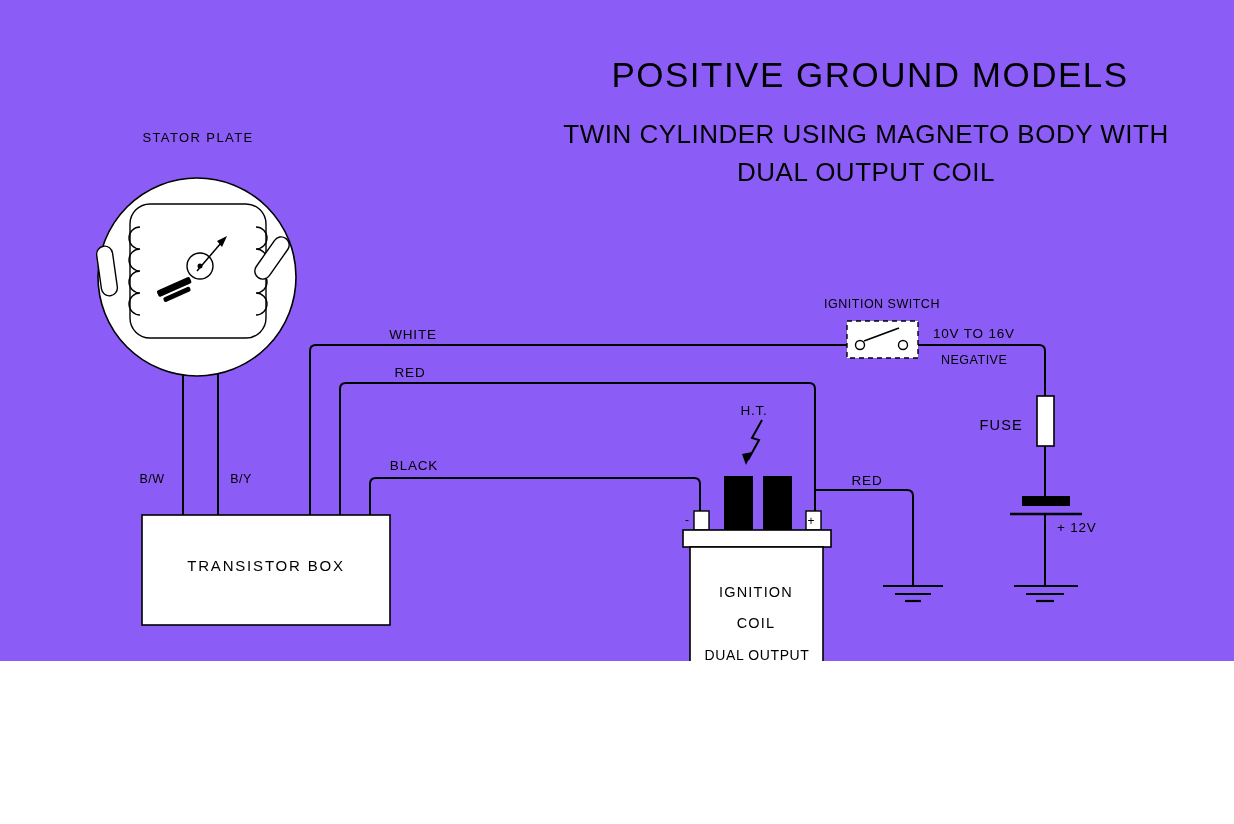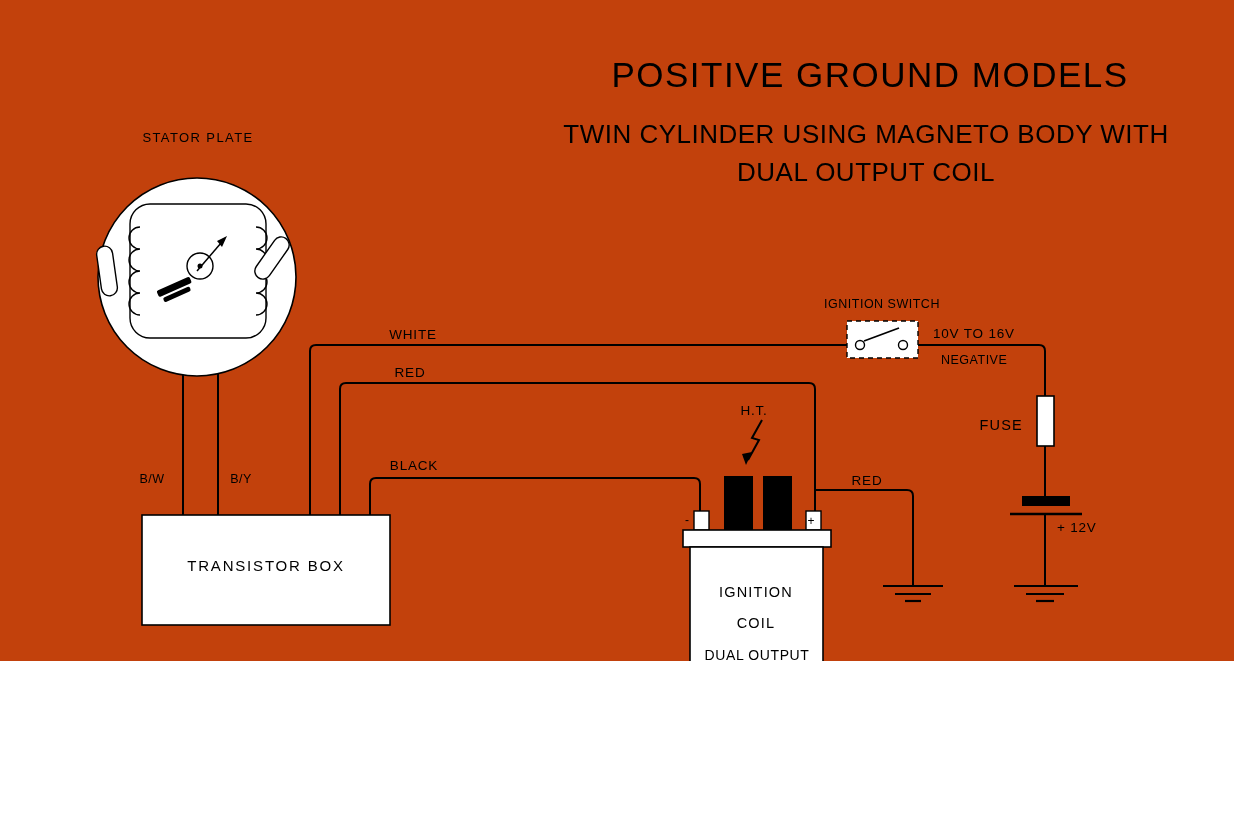--- a/index.html
+++ b/index.html
@@ -4,21 +4,21 @@
 <style>
   html, body { margin: 0; padding: 0; }
   body {
     width: 1234px; height: 824px;
     background: #ffffff;
     font-family: "Liberation Sans", sans-serif;
   }
   .stage {
     position: relative;
     width: 1234px; height: 661px;
-    background: #c2410c;
+    background: #8b5cf6;
     overflow: hidden;
   }
   svg { display: block; }
   text { fill: #000; font-family: "Liberation Sans", sans-serif; }
 
   .t1     { font-size: 35px;  letter-spacing: 1.5px; }
   .t2     { font-size: 26px;  letter-spacing: 0.5px; }
   .lab13  { font-size: 13px;  letter-spacing: 1.4px; }
   .lab135 { font-size: 13.5px;letter-spacing: 0.8px; }
   .lab125 { font-size: 12.5px;letter-spacing: 0.5px; }

